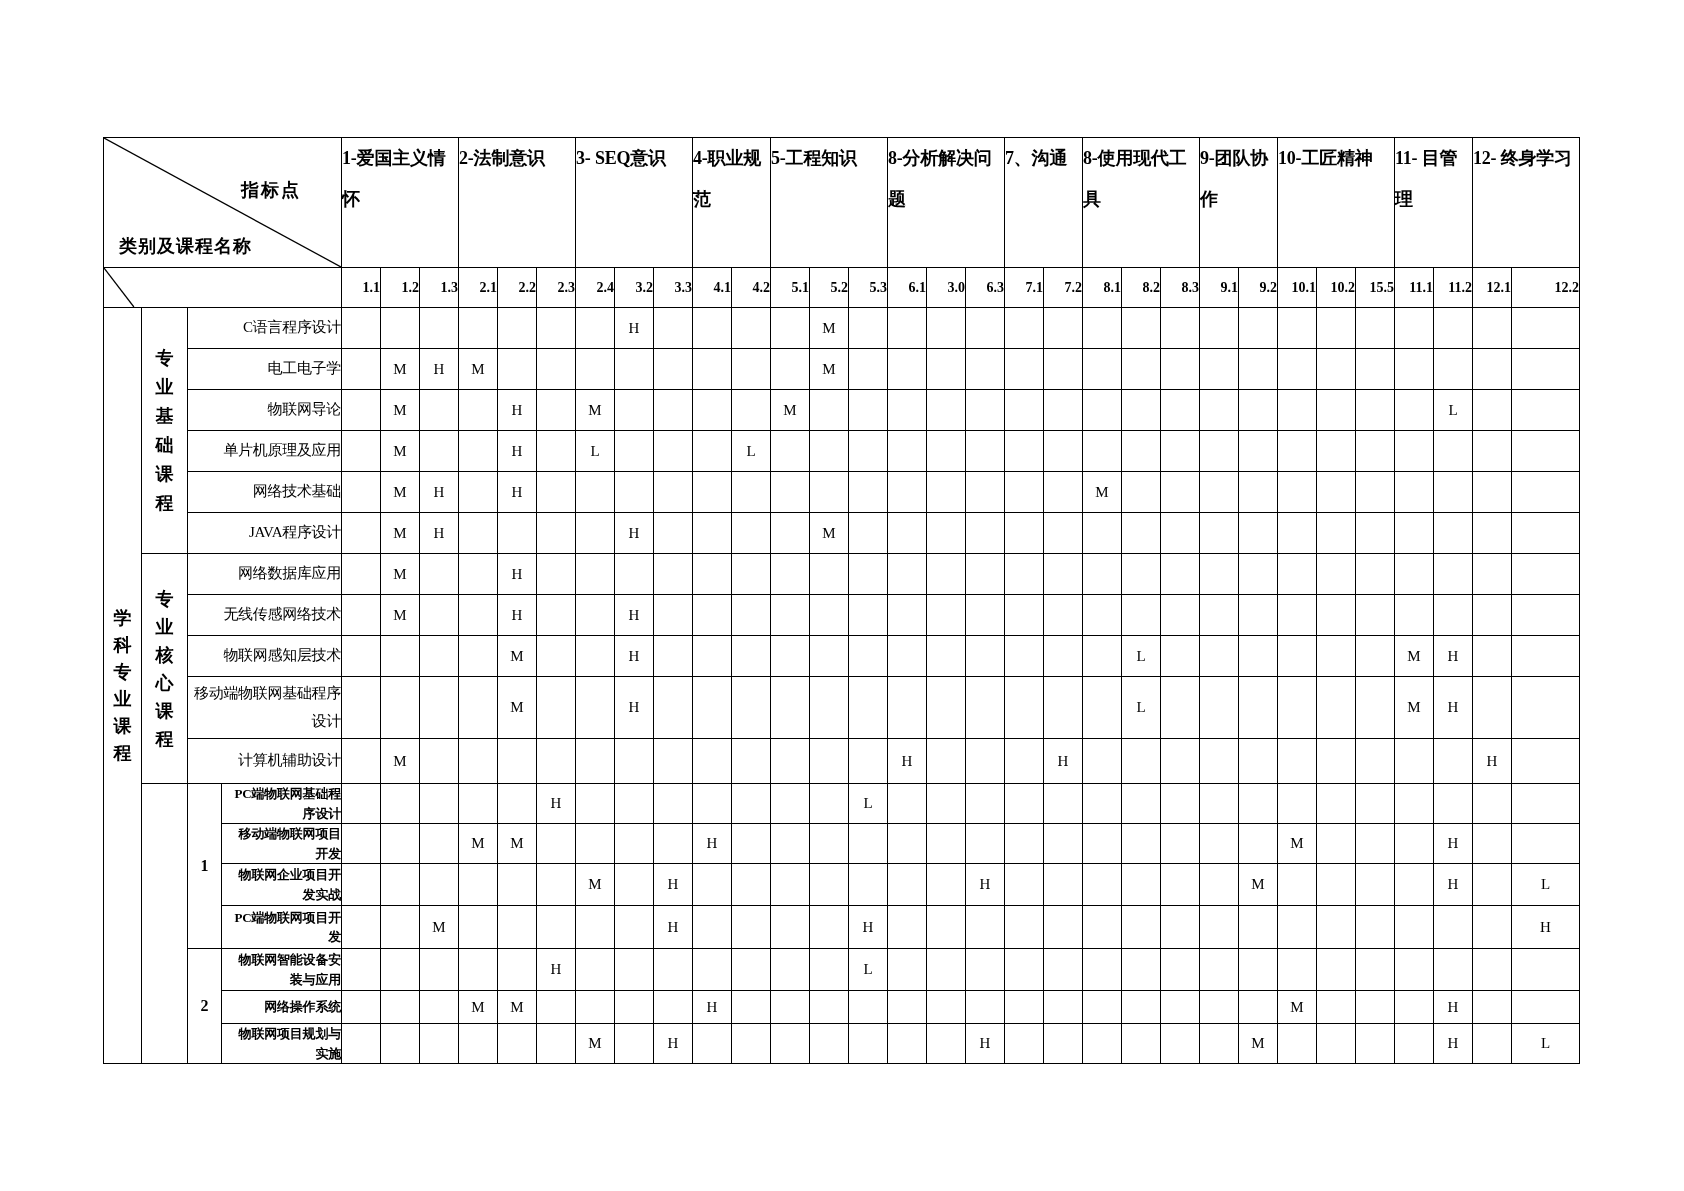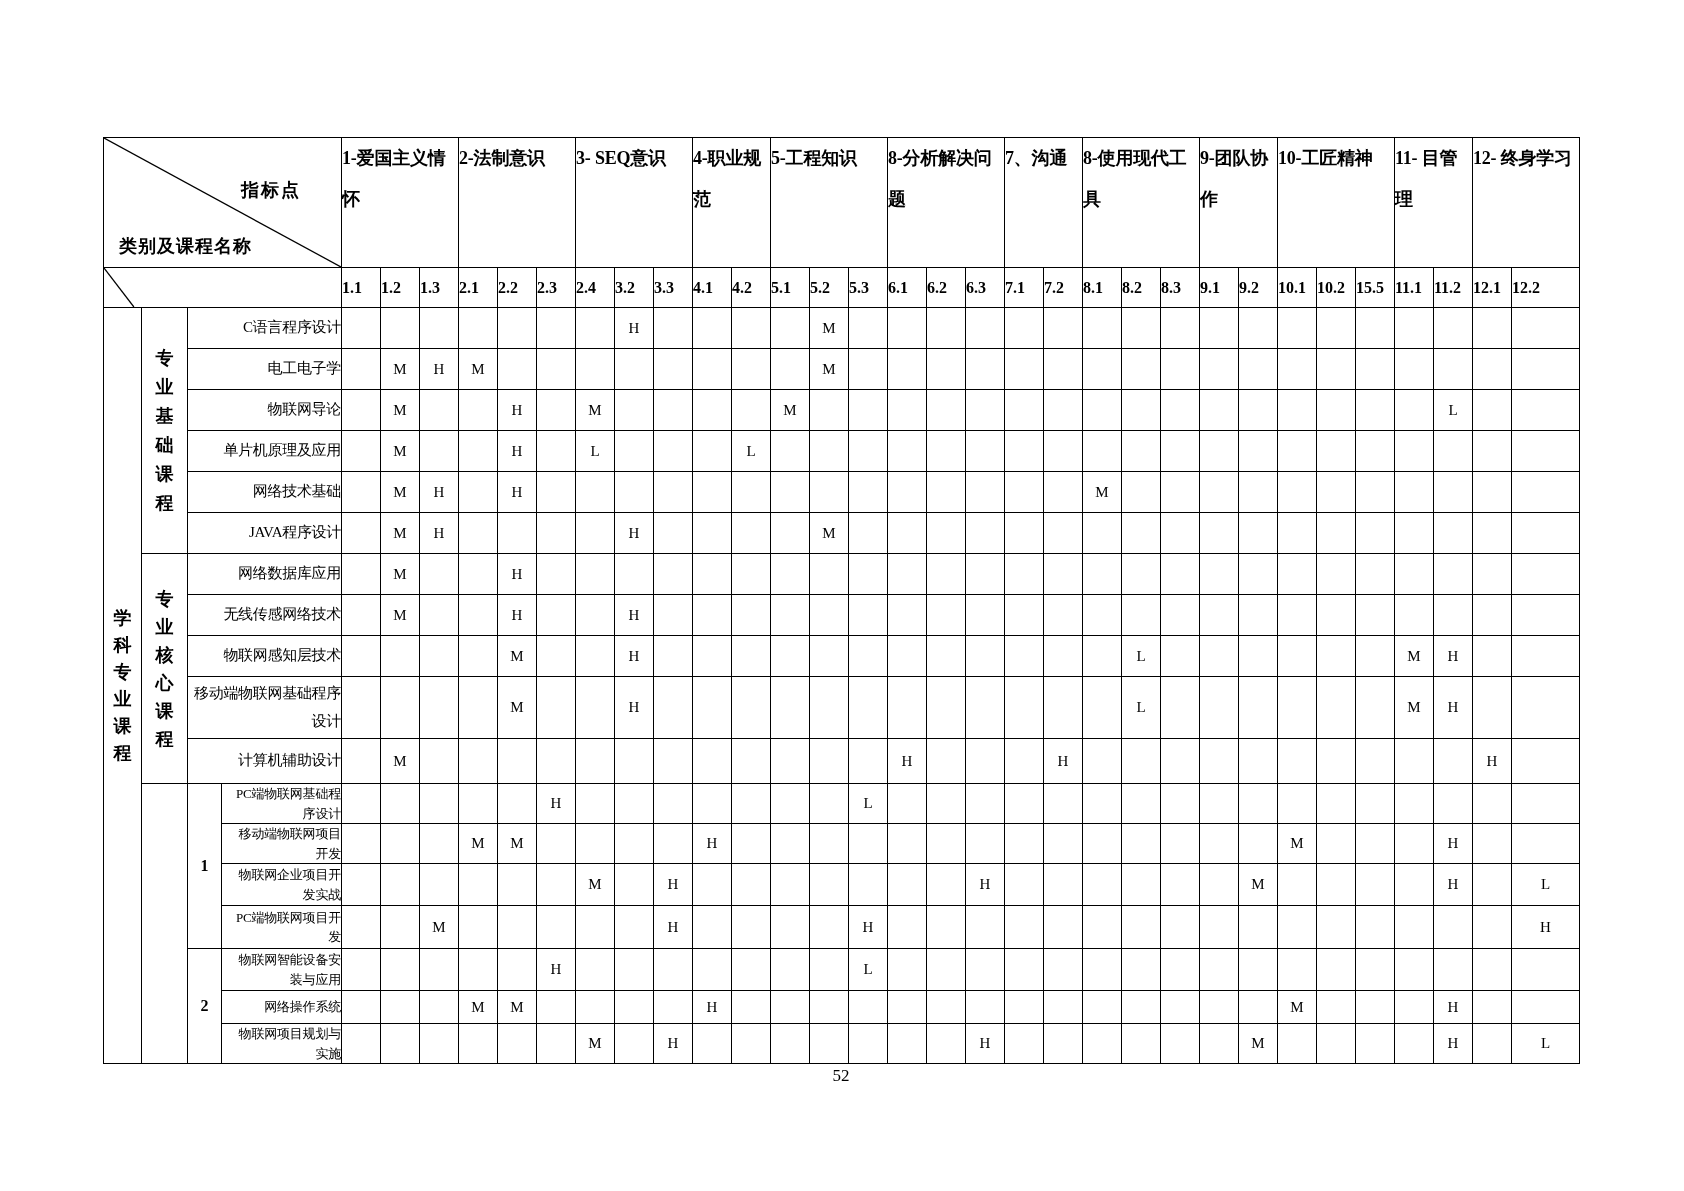--- a/index.html
+++ b/index.html
@@ -6,25 +6,25 @@
   .sheet{position:relative;width:1684px;height:1191px;background:#fff;
          font-family:"Liberation Serif","DejaVu Serif",serif;color:#000;overflow:hidden;}
   table.matrix{position:absolute;left:103px;top:137px;border-collapse:collapse;table-layout:fixed;}
   table.matrix td{border:1px solid #000;padding:0;overflow:hidden;background:#fff;}
   td.corner{position:relative;}
   .diag{position:absolute;left:0;top:0;width:100%;height:100%;display:block;}
   .corner-tr{position:absolute;right:40px;top:40px;font-weight:bold;font-size:18px;letter-spacing:2px;}
   .corner-bl{position:absolute;left:15px;bottom:9px;font-weight:bold;font-size:18px;letter-spacing:1px;}
   td.ghead{vertical-align:top;text-align:left;font-weight:bold;font-size:18px;
            line-height:2.3;padding:4px 2px 0 5px;letter-spacing:-0.2px;}
-  td.pt{text-align:left;vertical-align:middle;font-weight:bold;font-size:16px;}
+  td.pt{text-align:right;vertical-align:middle;font-weight:bold;font-size:14px;}
   td.val{text-align:center;vertical-align:middle;font-size:15px;}
   td.course{text-align:right;vertical-align:middle;font-size:15px;line-height:1.85;
             padding:2px 2px 2px 5px;letter-spacing:-0.3px;}
-  td.course.sm{font-size:13px;line-height:1.5;letter-spacing:-0.2px;padding-left:4px;}
+  td.course.sm{font-size:13px;line-height:1.5;letter-spacing:-0.2px;padding-left:4px;font-weight:bold;}
   td.vcell{vertical-align:middle;text-align:center;font-weight:bold;font-size:18px;}
   td.num{vertical-align:middle;text-align:center;font-weight:bold;font-size:16px;}
   .vchar{line-height:1;}
   td.vA .vchar{margin:9px 0;}
   td.vB .vchar{margin:11px 0;}
   td.vC .vchar{margin:10px 0;}
   .pageno{position:absolute;left:103px;width:1476px;top:1066px;text-align:center;font-size:17px;}
 </style>
 </head>
 <body>
@@ -104,21 +104,21 @@
           <td class="pt">2.3</td>
           <td class="pt">2.4</td>
           <td class="pt">3.2</td>
           <td class="pt">3.3</td>
           <td class="pt">4.1</td>
           <td class="pt">4.2</td>
           <td class="pt">5.1</td>
           <td class="pt">5.2</td>
           <td class="pt">5.3</td>
           <td class="pt">6.1</td>
-          <td class="pt">6.2</td>
+          <td class="pt">3.0</td>
           <td class="pt">6.3</td>
           <td class="pt">7.1</td>
           <td class="pt">7.2</td>
           <td class="pt">8.1</td>
           <td class="pt">8.2</td>
           <td class="pt">8.3</td>
           <td class="pt">9.1</td>
           <td class="pt">9.2</td>
           <td class="pt">10.1</td>
           <td class="pt">10.2</td>
@@ -762,14 +762,13 @@
           <td class="val"></td>
           <td class="val"></td>
           <td class="val"></td>
           <td class="val"></td>
           <td class="val">H</td>
           <td class="val"></td>
           <td class="val">L</td>
         </tr>
       </tbody>
     </table>
-  <div class="pageno">52</div>
 </div>
 
 </body></html>

